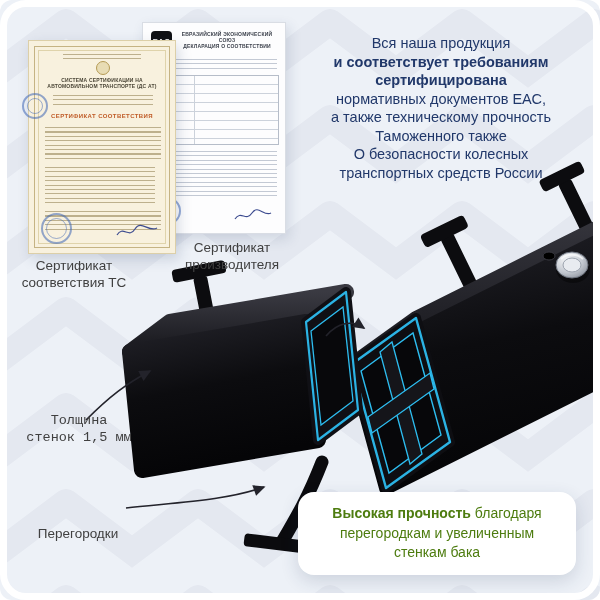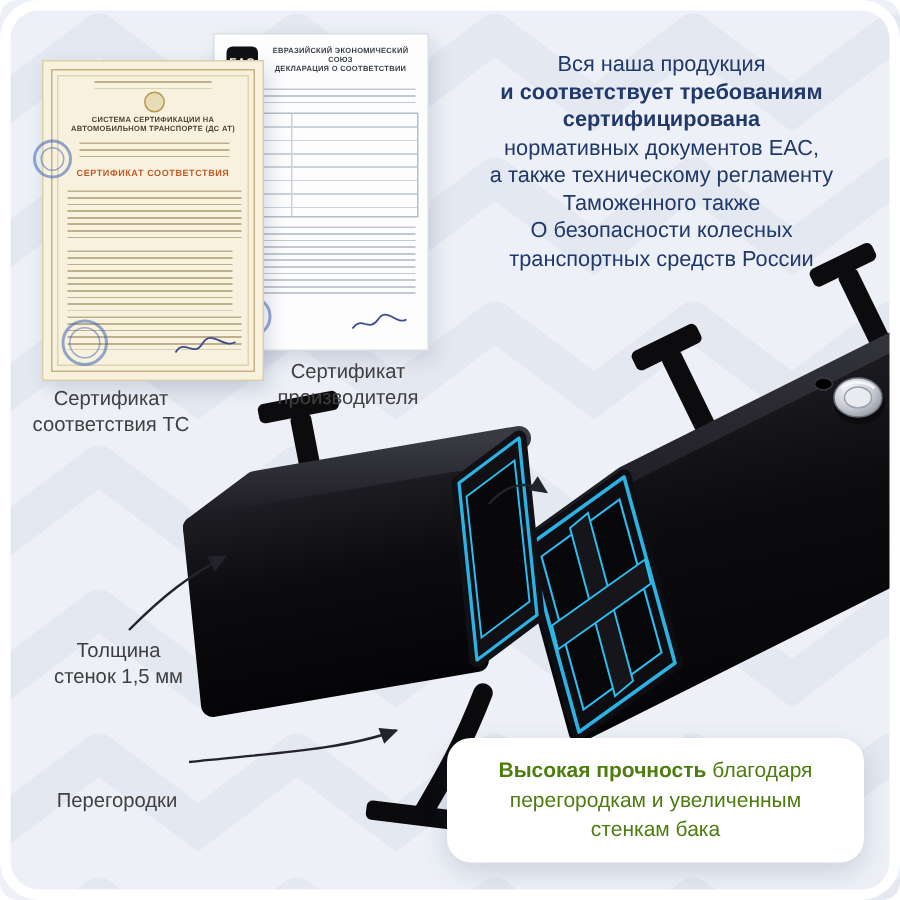--- a/index.html
+++ b/index.html
@@ -34,21 +34,21 @@
     color:#fff;font-weight:bold;font-size:7.5px;display:flex;align-items:center;justify-content:center;letter-spacing:.5px;}
   .sig{position:absolute;}
 
   
   .hdr{position:absolute;right:14px;top:34px;width:290px;text-align:center;z-index:20;
     font-size:14.5px;line-height:18.5px;color:#21386a;}
   .hdr .b{font-weight:bold;}
   .lbl{position:absolute;text-align:center;color:#404040;font-size:13.5px;line-height:16.5px;z-index:20;}
   .lbl-certl{left:8px;top:258px;width:132px;}
   .lbl-certr{left:158px;top:240px;width:148px;}
-  .lbl-thick{left:20px;top:426px;width:118px;}
+  .lbl-thick{left:20px;top:413px;width:118px;font-family:Liberation Mono, monospace;}
   .lbl-baffle{left:20px;top:526px;width:116px;}
 
   .info-card{position:absolute;left:298px;top:492px;width:278px;height:83px;background:#fff;border-radius:16px;
     box-shadow:0 6px 18px rgba(30,50,90,.16);z-index:30;display:flex;flex-direction:column;justify-content:center;
     text-align:center;font-size:14px;line-height:19.5px;color:#4d7c0f;}
   .info-card .b{font-weight:bold;}
 </style>
 </head>
 <body>
 
@@ -165,21 +165,21 @@
     <svg class="sig" style="right:12px;bottom:10px;" width="40" height="15">
       <path d="M2,11 C8,2 13,14 19,5 S31,9 38,5" stroke="#3c4b8f" stroke-width="1.2" fill="none"></path>
     </svg>
   </div>
 
   <div class="hdr">
     <div>Вся наша продукция</div>
     <div class="b">и соответствует требованиям</div>
     <div class="b">сертифицирована</div>
     <div>нормативных документов ЕАС,</div>
-    <div>а также техническому регламенту</div>
+    <div>а также техническому прочность</div>
     <div>Таможенного также</div>
     <div>О безопасности колесных</div>
     <div>транспортных средств России</div>
   </div>
 
   <div class="lbl lbl-certl">
     <div>Сертификат</div>
     <div>соответствия ТС</div>
   </div>
   <div class="lbl lbl-certr">

